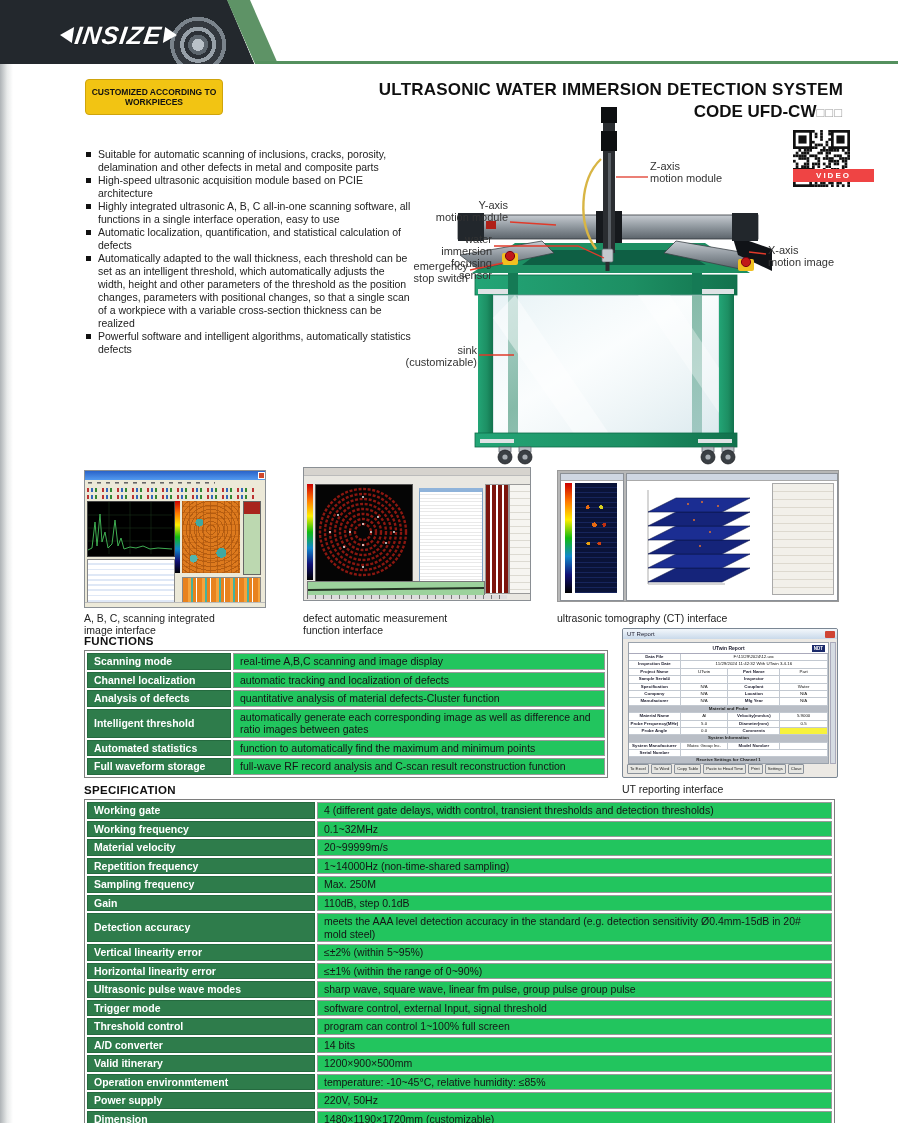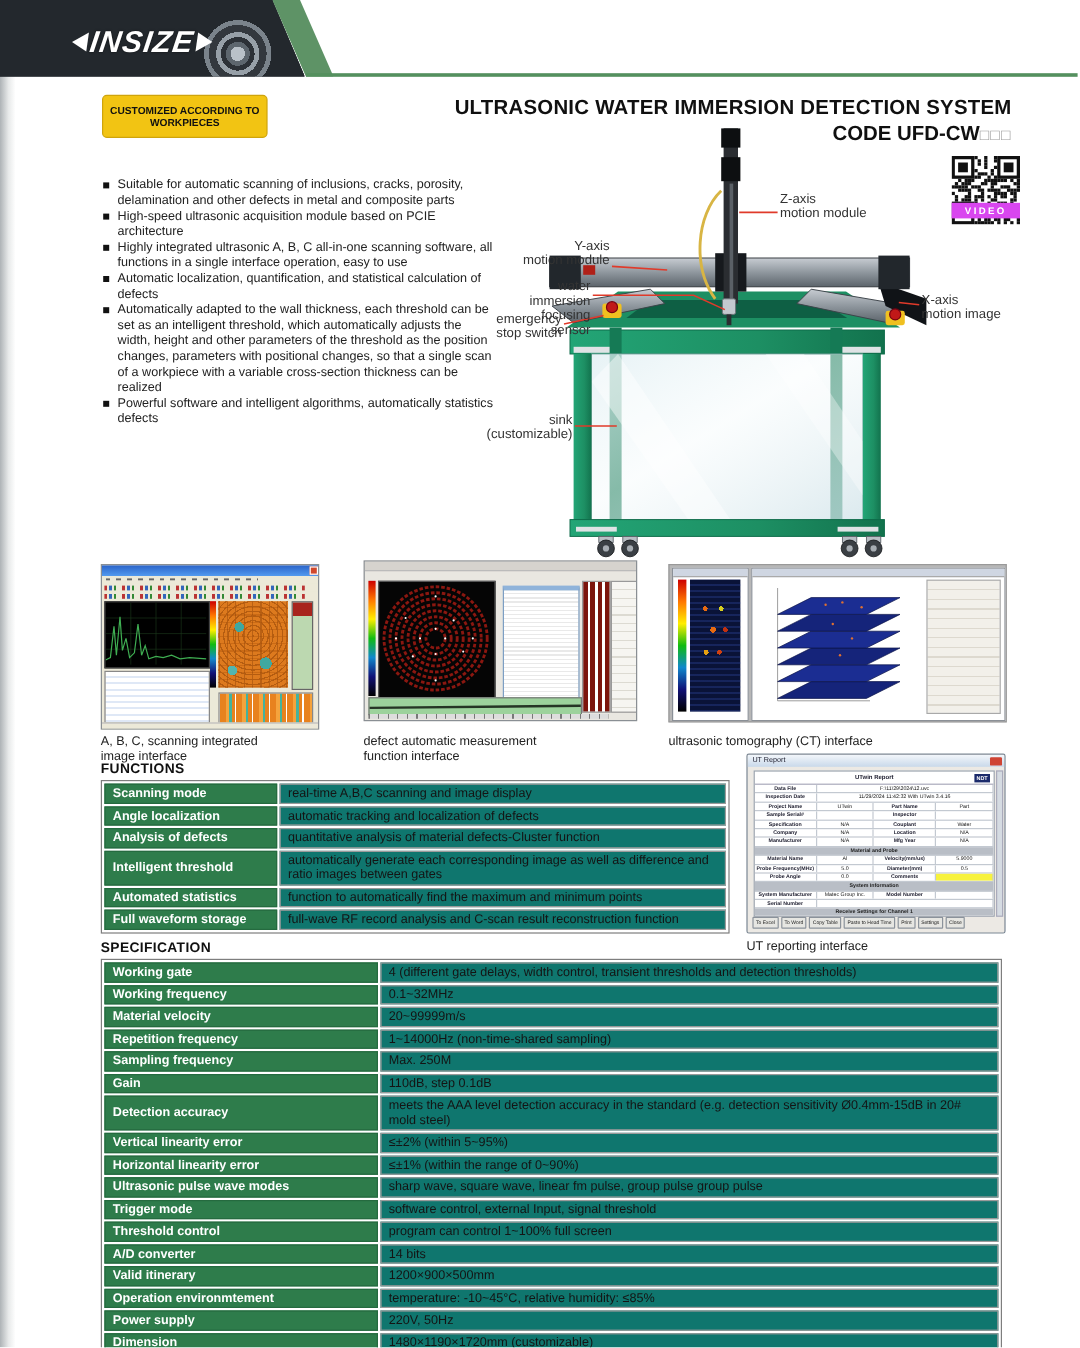--- a/index.html
+++ b/index.html
@@ -34,21 +34,21 @@
     font-size:8.5px;font-weight:bold;color:#111;line-height:10px;padding:1px 4px;box-sizing:border-box;}
 
   
   .title{right:57px;top:80px;text-align:right;font-weight:bold;color:#101010;}
   .title .l1{font-size:17px;letter-spacing:.2px;}
   .title .l2{font-size:17px;margin-top:2px;}
   .title .boxes{color:#9a9a9a;font-size:13px;letter-spacing:1px;font-weight:normal;}
 
   
   .qr{left:793px;top:130px;width:57px;height:57px;background:#fff;}
-  .video{left:793px;top:169px;width:57px;height:13px;background:#d946ef;color:#fff;
+  .video{left:793px;top:169px;width:81px;height:13px;background:#ef4444;color:#fff;
     font-size:8px;font-weight:bold;letter-spacing:2px;display:flex;align-items:center;justify-content:center;}
 
   
   .features{left:86px;top:148px;width:326px;font-size:10.5px;line-height:13px;color:#222;}
   .feat{display:flex;margin:0;}
   .fbul{width:5px;height:5px;background:#111;margin:4px 7px 0 0;flex:0 0 5px;}
 
   
   .machine{left:420px;top:103px;width:430px;height:362px;}
   .mlabel{position:absolute;font-size:11px;line-height:12px;color:#333;white-space:pre-line;}
@@ -139,21 +139,21 @@
   .utc.yel{background:#f7f23c;}
   .ut-btns{position:absolute;left:4px;bottom:3px;width:208px;display:flex;gap:2px;}
   .utb{font-size:4.2px;line-height:8px;height:8px;padding:0 2px;background:#e6e6e2;border:1px solid #8b929b;
     border-radius:1px;color:#222;white-space:nowrap;}
 
   
   .sec-h{position:absolute;font-size:11.5px;font-weight:bold;color:#101010;letter-spacing:.3px;}
   table.dt{position:absolute;border-collapse:separate;border-spacing:2px;background:#fff;border:1px solid #7e7e7e;}
   table.dt td{font-size:10.5px;line-height:12.5px;padding:1px 6px;vertical-align:middle;}
   td.key{background:#2e7c4b;color:#fff;font-weight:bold;border:1px solid #256a3f;}
-  td.val{background:#0f766e;color:#141414;border:1px solid #9a9a9a;}
+  td.val{background:#22c55e;color:#141414;border:1px solid #9a9a9a;}
   .fn{left:84px;top:650px;width:524px;}
   .fn td.key{width:130px;}
   .sp{left:84px;top:799px;width:751px;}
   .sp td.key{width:214px;}
 </style>
 </head>
 <body>
 
 <div class="page">
   <div class="abs leftedge"></div>
@@ -678,21 +678,21 @@
   <div class="cap" style="left:622px;top:783px;width:216px;">UT reporting interface</div>
 
   <div class="sec-h" style="left:84px;top:635px;">FUNCTIONS</div>
   <table class="dt fn">
     <tbody>
         <tr>
           <td class="key">Scanning mode</td>
           <td class="val">real-time A,B,C scanning and image display</td>
         </tr>
     <tr>
-          <td class="key">Angle localization</td>
+          <td class="key">Channel localization</td>
           <td class="val">automatic tracking and localization of defects</td>
         </tr>
     <tr>
           <td class="key">Analysis of defects</td>
           <td class="val">quantitative analysis of material defects-Cluster function</td>
         </tr>
     <tr>
           <td class="key">Intelligent threshold</td>
           <td class="val">automatically generate each corresponding image as well as difference and ratio images between gates</td>
         </tr>

